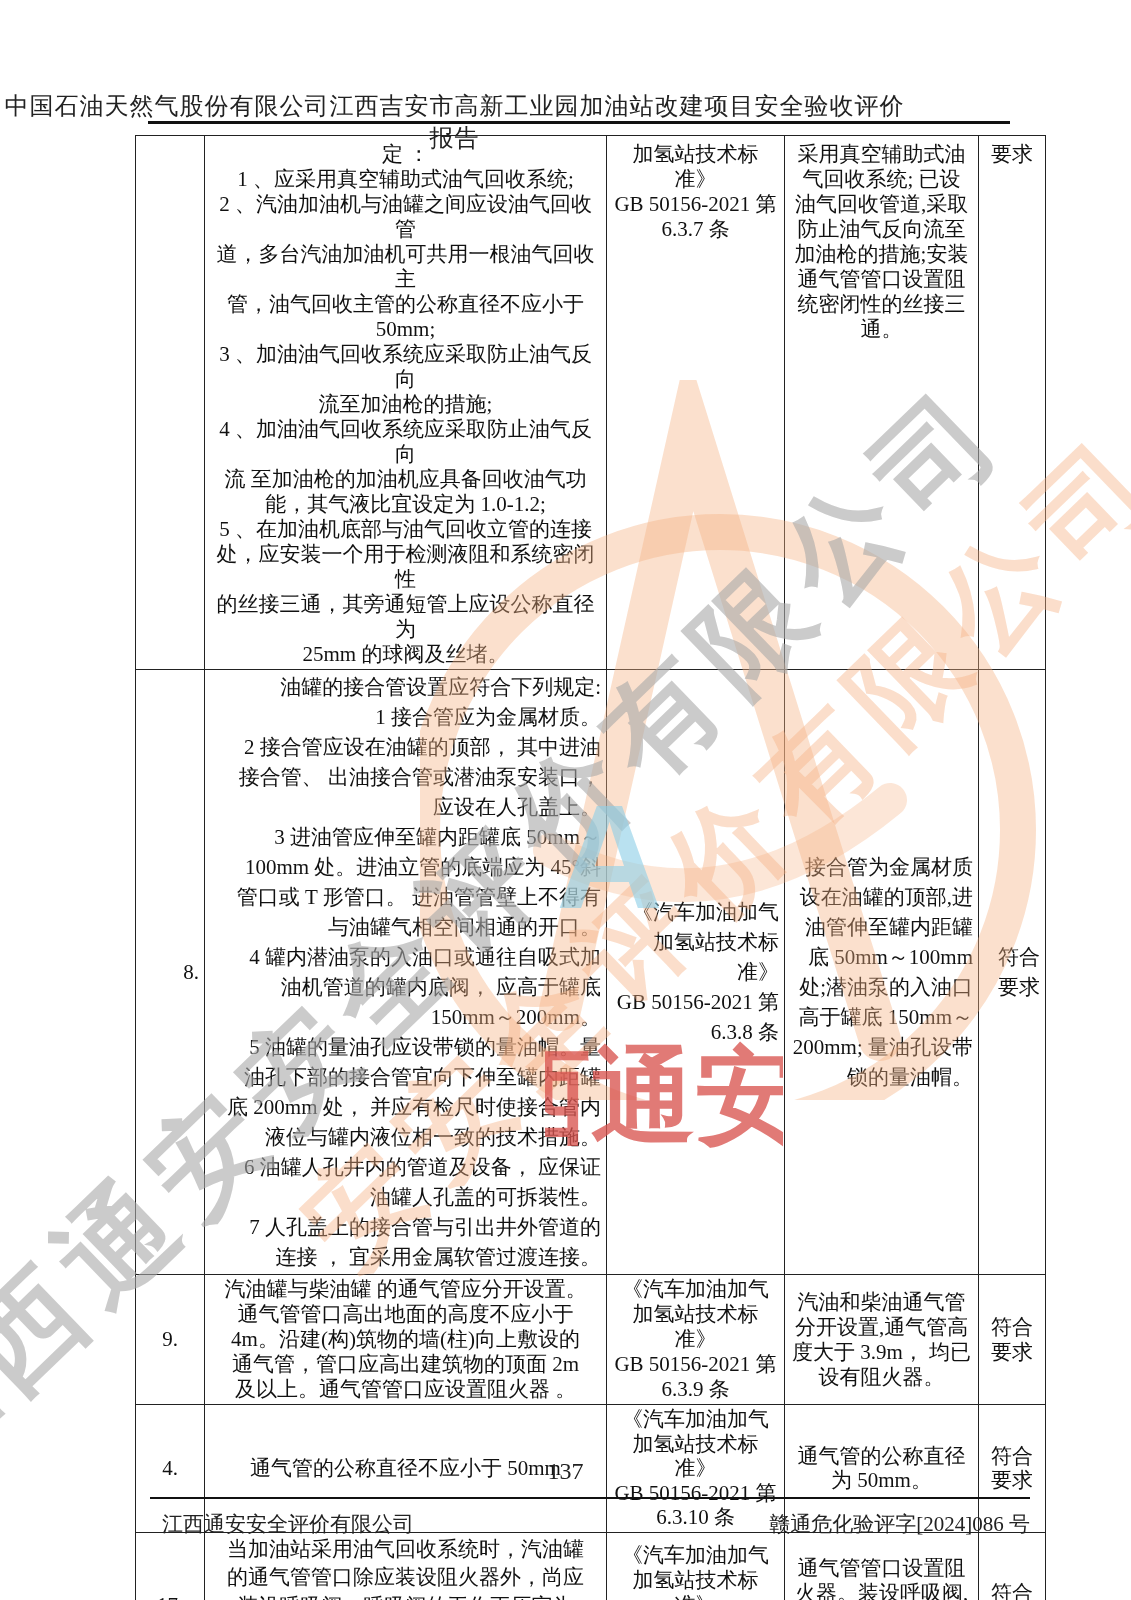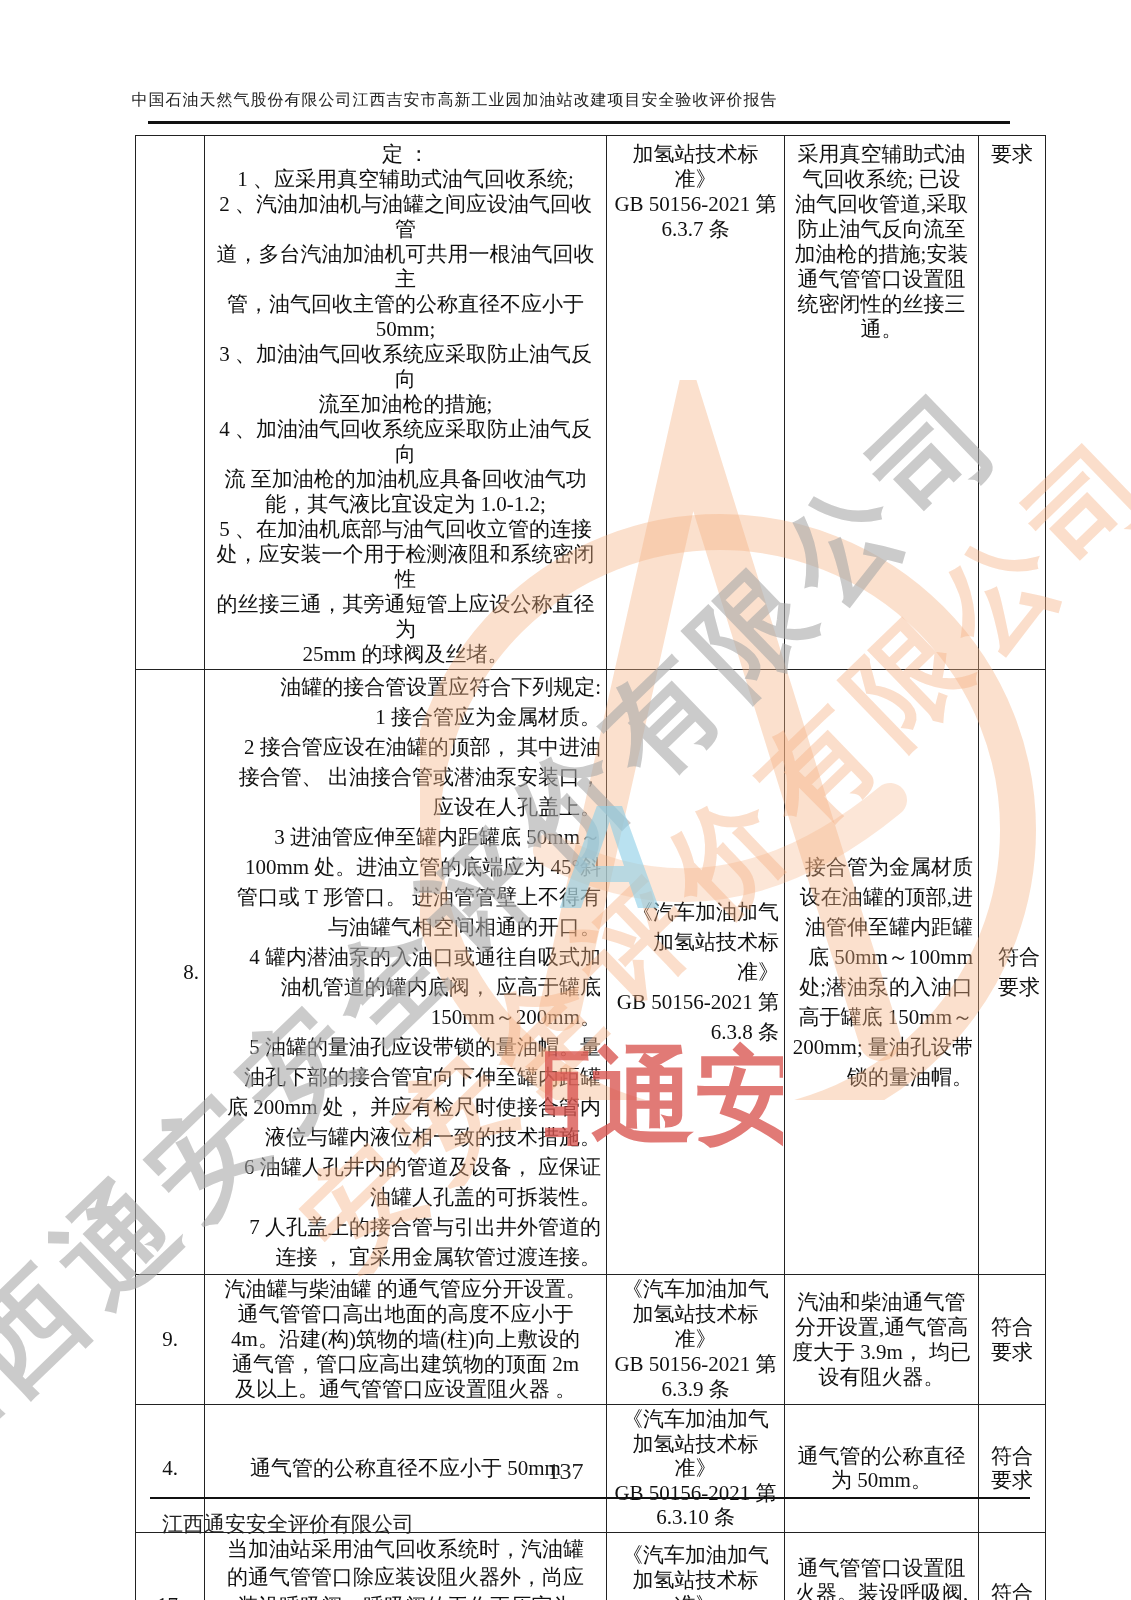--- a/index.html
+++ b/index.html
@@ -4,21 +4,21 @@
 <style>
   html,body{margin:0;padding:0;}
   body{
     width:1131px;height:1600px;position:relative;background:#ffffff;
     font-family:"Liberation Serif","DejaVu Serif",serif;color:#1a1a1a;
     overflow:hidden;
   }
   
   .doc-header{
     position:absolute;left:0;top:90px;width:909px;text-align:center;
-    font-size:16px;letter-spacing:1px;color:#222;
+    font-size:24px;letter-spacing:1px;color:#222;
   }
   .header-rule{
     position:absolute;left:148px;top:121px;width:862px;height:2.5px;background:#111;
   }
   
   table.review{
     position:absolute;left:135px;top:135px;width:910px;
     border-collapse:collapse;table-layout:fixed;
   }
   table.review td{
@@ -214,20 +214,21 @@
 要求</span></td>
     </tr>
 
   </tbody>
 </table>
 
 <div class="page-number">137</div>
 <div class="footer-rule"></div>
 <div class="doc-footer">
   <span class="fl">江西通安安全评价有限公司</span>
+  <span class="fr">赣通危化验评字[2024]086 号</span>
 </div>
 
 <div class="wm">
   <svg class="wm-logo" width="660" height="720" viewBox="0 0 660 720">
     <circle cx="300" cy="450" r="298" fill="none" stroke="rgba(246,177,131,0.40)" stroke-width="36"></circle>
     <path d="M 140 630 L 270 50 L 460 660" fill="none" stroke="rgba(246,177,131,0.40)" stroke-width="42" stroke-linecap="round"></path>
     <path d="M 130 470 Q 300 560 470 420" fill="none" stroke="rgba(246,177,131,0.32)" stroke-width="34" stroke-linecap="round"></path>
   </svg>
   <div class="wm-text wm-gray">江西通安安全评价有限公司</div>
   <div class="wm-text wm-orange">安安全评价有限公司</div>

